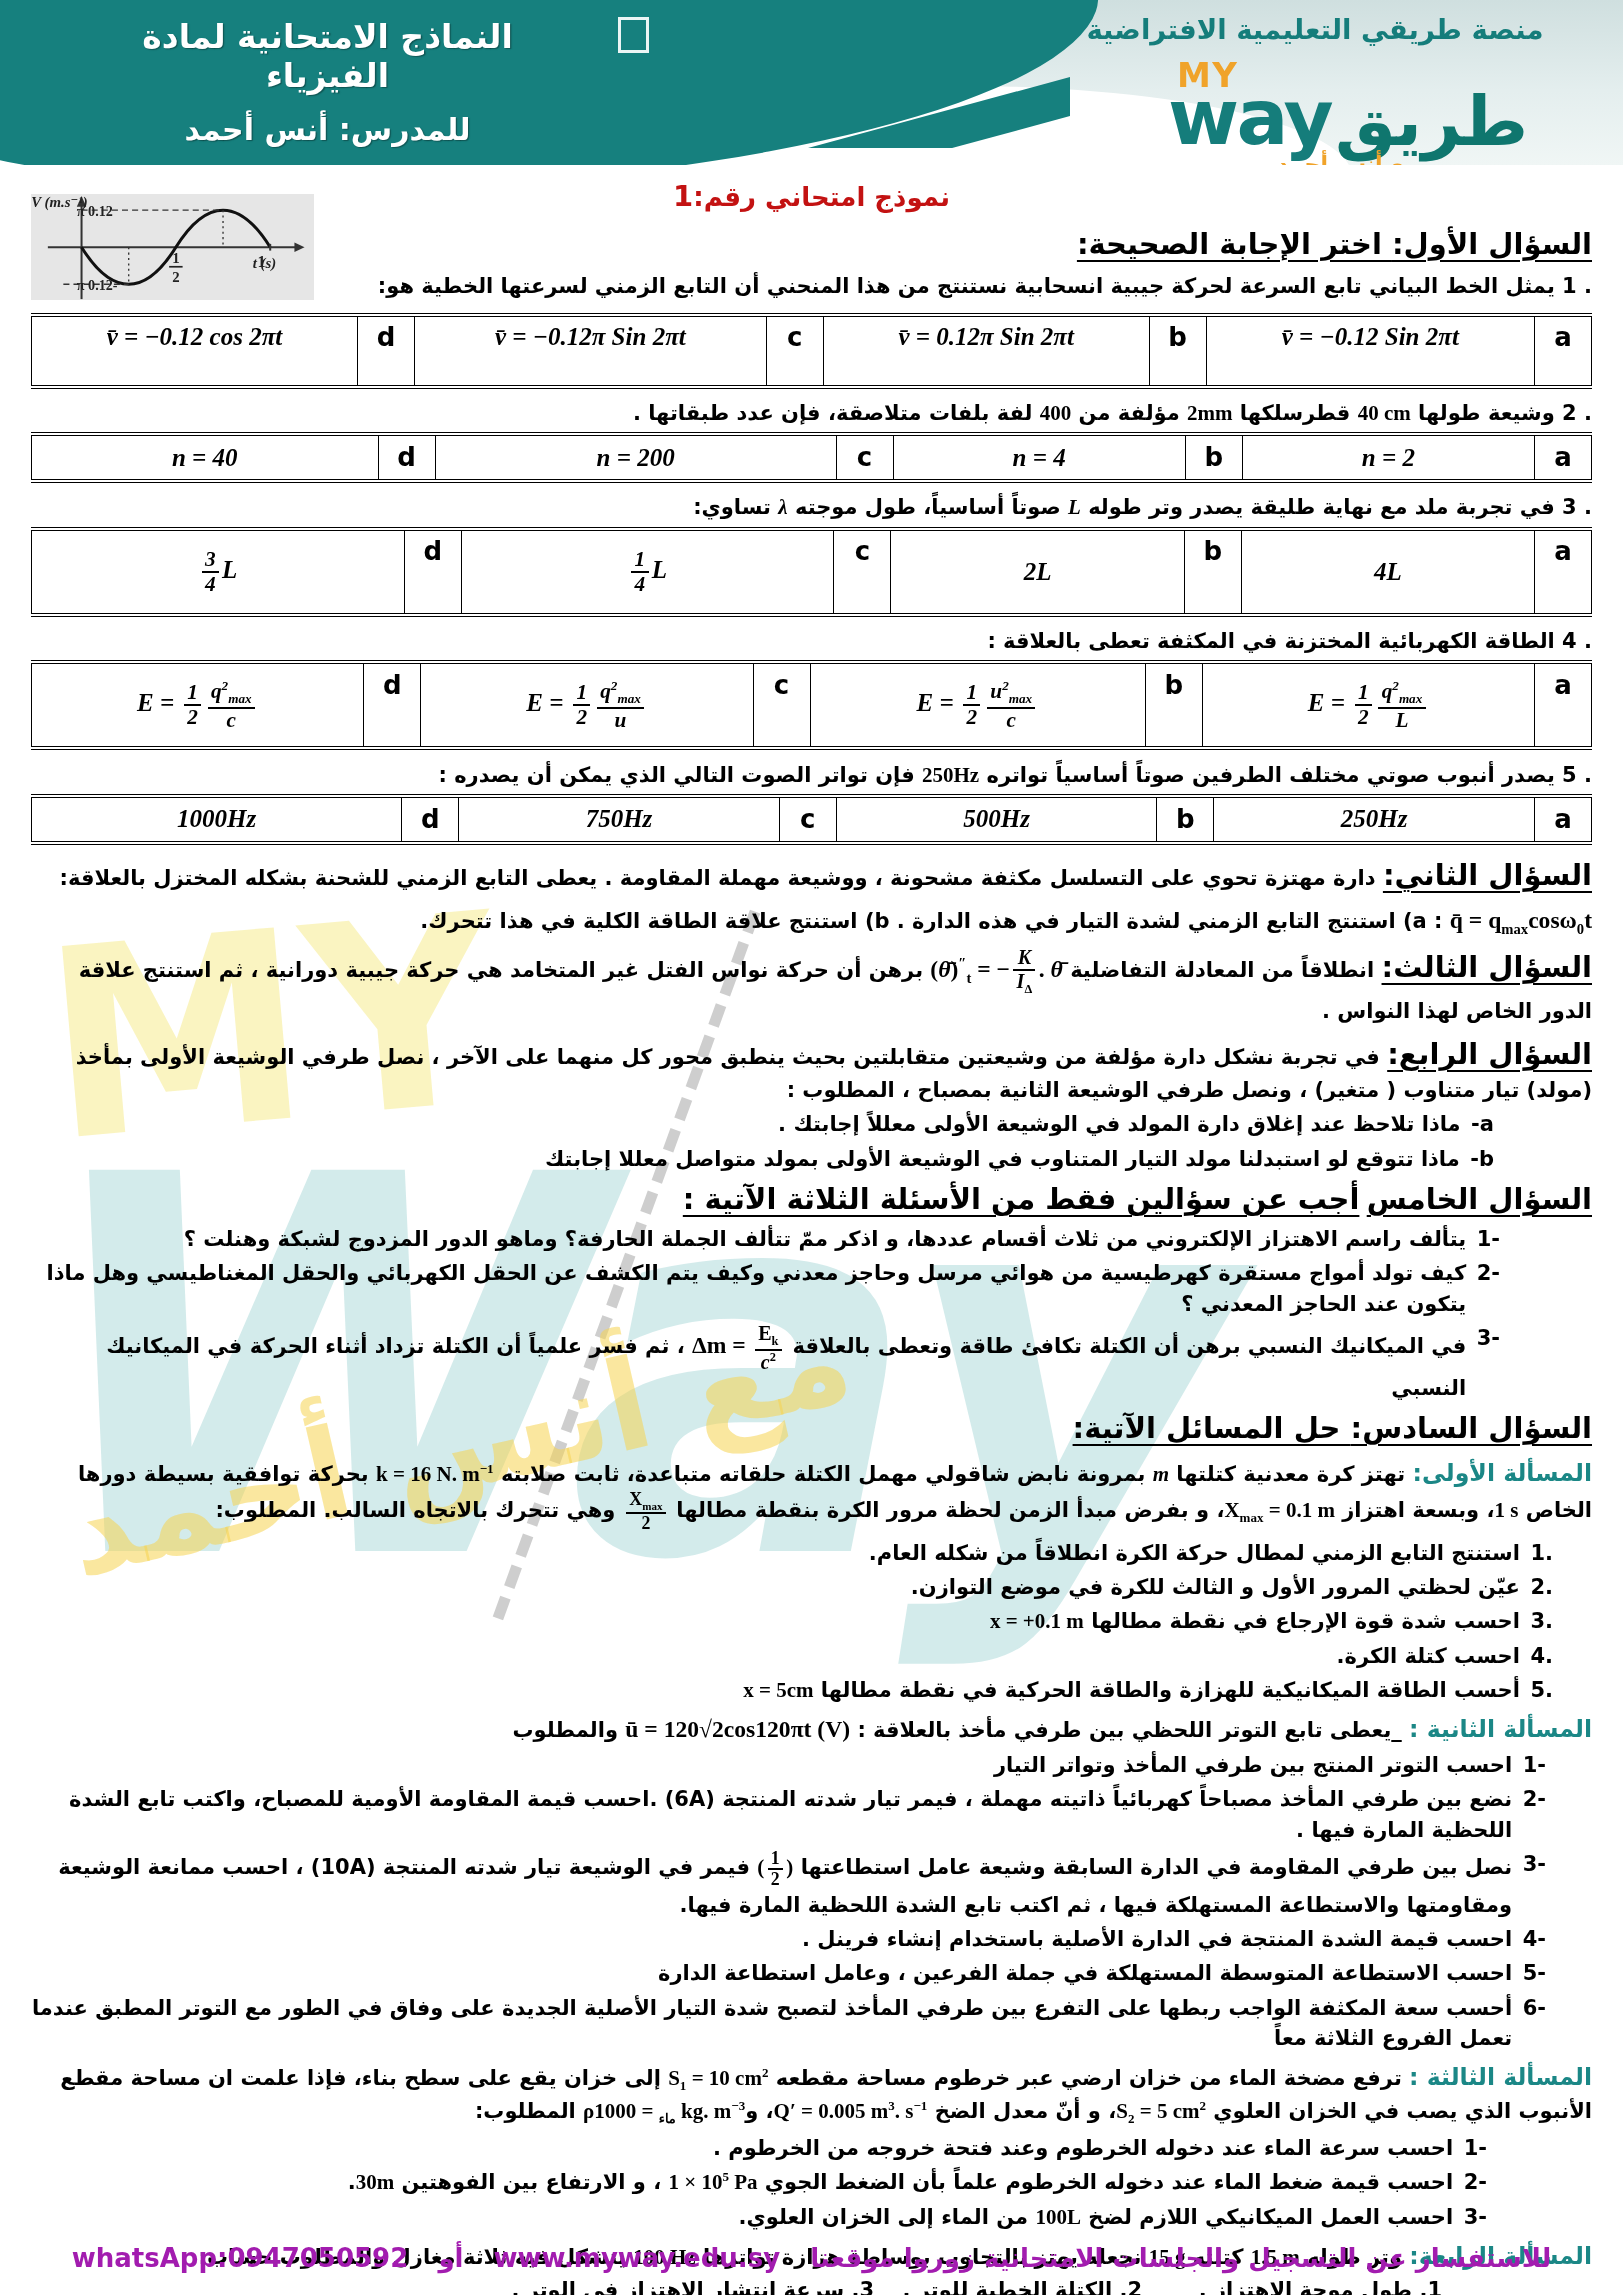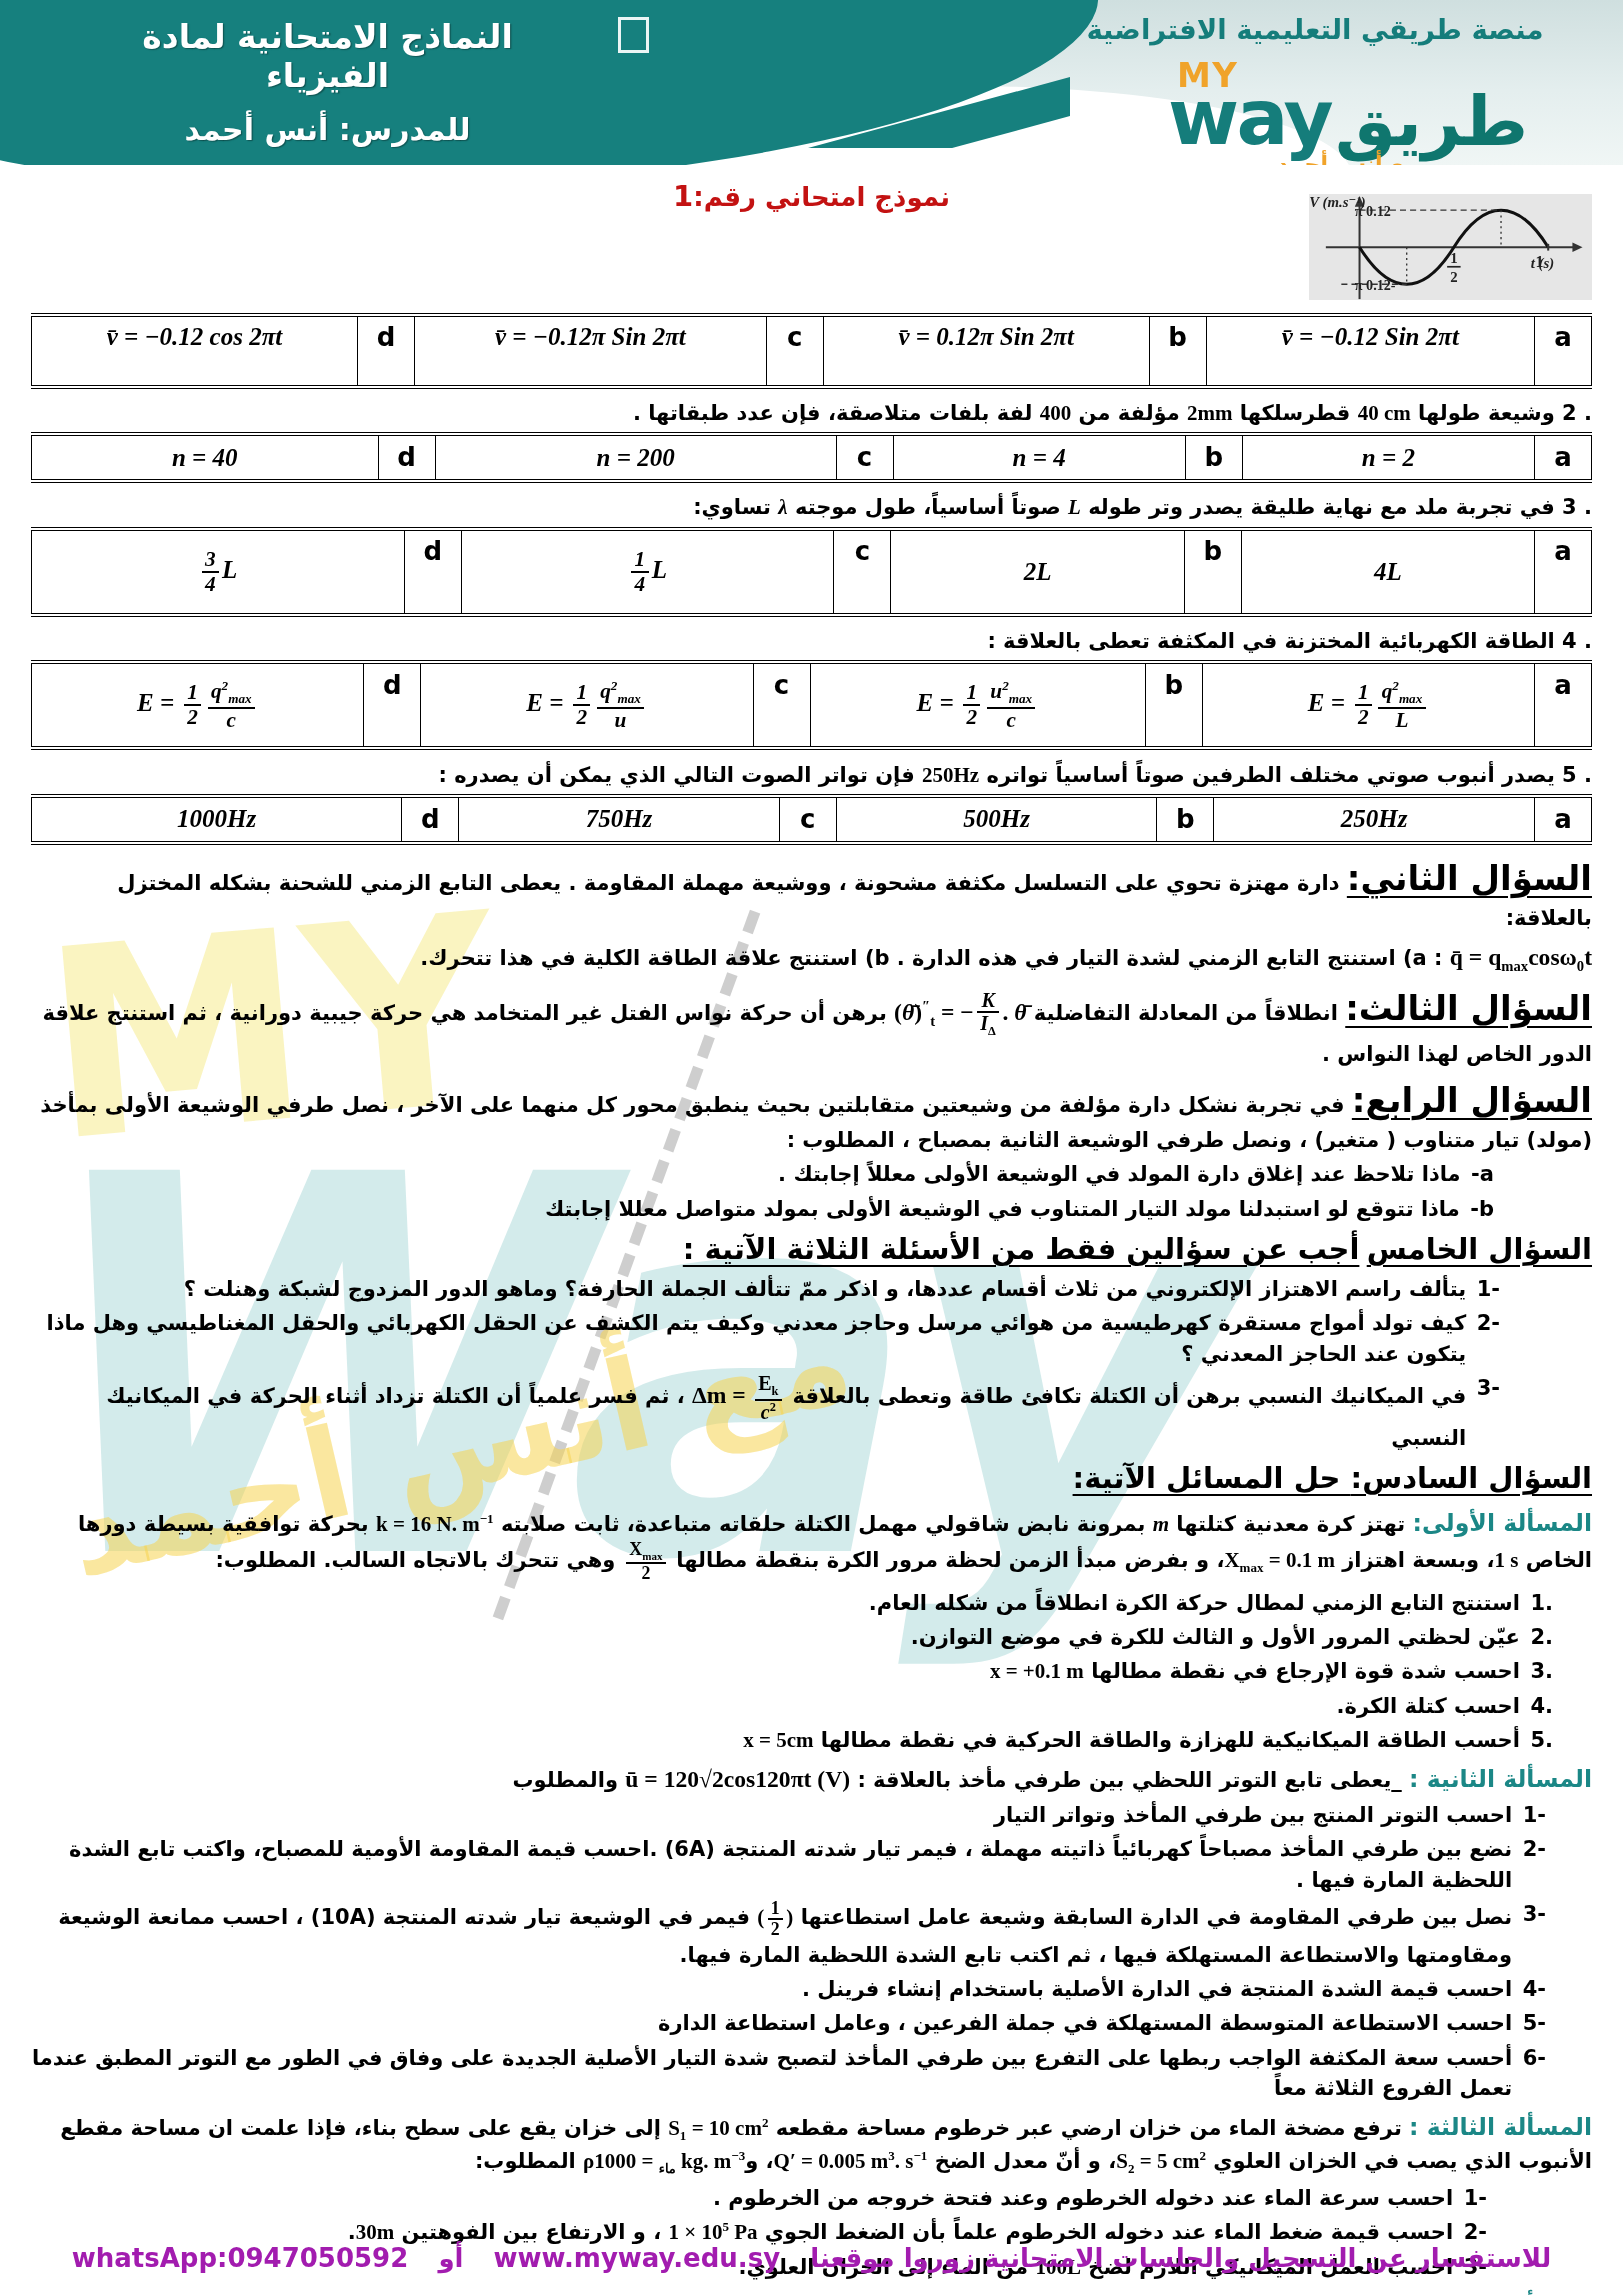--- a/index.html
+++ b/index.html
@@ -38,21 +38,21 @@
   .wm-tag{position:absolute;top:523px;left:59px;font-size:124px;font-weight:bold;
       color:rgba(246,211,80,.55);transform:rotate(-13deg);white-space:nowrap;}
   .wm-road{position:absolute;top:39px;left:621px;height:752px;border-left:11.8px dashed rgba(165,165,165,.55);
       transform:rotate(20deg);}
   
   .content{position:absolute;top:165px;left:0;right:0;bottom:72px;padding:9.2px 31px 0 31px;
       direction:rtl;z-index:1;font-size:21px;line-height:1.45;font-weight:bold;}
   .exam-title{color:#c31212;text-align:center;font-size:26px;font-weight:bold;margin:1.3px 0 5.2px;}
   .exam-title b{font-size:29px;}
   .sh{font-size:29px;font-weight:bold;text-decoration:underline;text-decoration-thickness:2px;text-underline-offset:5.9px;}
-  .sh2{font-size:34px;font-weight:bold;text-decoration:underline;text-decoration-thickness:2px;text-underline-offset:5.9px;}
+  .sh2{font-size:29px;font-weight:bold;text-decoration:underline;text-decoration-thickness:2px;text-underline-offset:5.9px;}
   .ph{color:#1b8786;font-size:23.6px;font-weight:bold;}
   .line{margin:6.5px 0 2.6px;}
   p{margin:5.2px 0;}
   .s1top{display:flex;gap:22px;align-items:flex-start;}
   .s1right{flex:1;}
   .graphbox{width:283px;flex:0 0 283px;margin-top:-29px;}
   
   table.opts{width:100%;border-collapse:collapse;border-top:4.6px double #000;border-bottom:4.6px double #000;
       margin:3.9px 0 9.2px;direction:ltr;background:transparent;}
   table.opts td{border:1.3px solid #000;text-align:center;padding:2.6px 6.5px;background:transparent;}
@@ -123,20 +123,29 @@
     <div class="wm-tag">مع أنس أحمد</div>
   </div>
 
   <div class="content">
 
     <div class="exam-title">
       <span>نموذج امتحاني رقم:</span><b>1</b>
     </div>
 
     <div class="s1top">
+      <div class="s1right">
+        <div>
+          <span class="sh">السؤال الأول:</span><span class="sh"> اختر الإجابة الصحيحة:</span>
+        </div>
+        <p class="line">
+          <span class="nn" dir="ltr">1 .</span>
+          <span>يمثل الخط البياني تابع السرعة لحركة جيبية انسحابية نستنتج من هذا المنحني أن التابع الزمني لسرعتها الخطية هو:</span>
+        </p>
+      </div>
       <div class="graphbox">
         <svg viewBox="0 0 420 158" width="283" style="font-size:32px">
           <rect x="0" y="0" width="420" height="158" fill="#e6e6e6"></rect>
           <line x1="75" y1="10" x2="75" y2="156" stroke="#333" stroke-width="3"></line>
           <polygon points="75,3 68,19 82,19" fill="#333"></polygon>
           <line x1="25" y1="79" x2="398" y2="79" stroke="#333" stroke-width="3"></line>
           <polygon points="406,79 391,72 391,86" fill="#333"></polygon>
           <path d="M75,79 C98,116 122,134 145,134 C168,134 192,116 215,79 C238,42 262,24 285,24 C308,24 332,42 355,79" fill="none" stroke="#111" stroke-width="4.5"></path>
           <line x1="75" y1="24" x2="285" y2="24" stroke="#333" stroke-width="2" stroke-dasharray="9 6"></line>
           <line x1="285" y1="24" x2="285" y2="79" stroke="#333" stroke-width="2" stroke-dasharray="3 5"></line>

